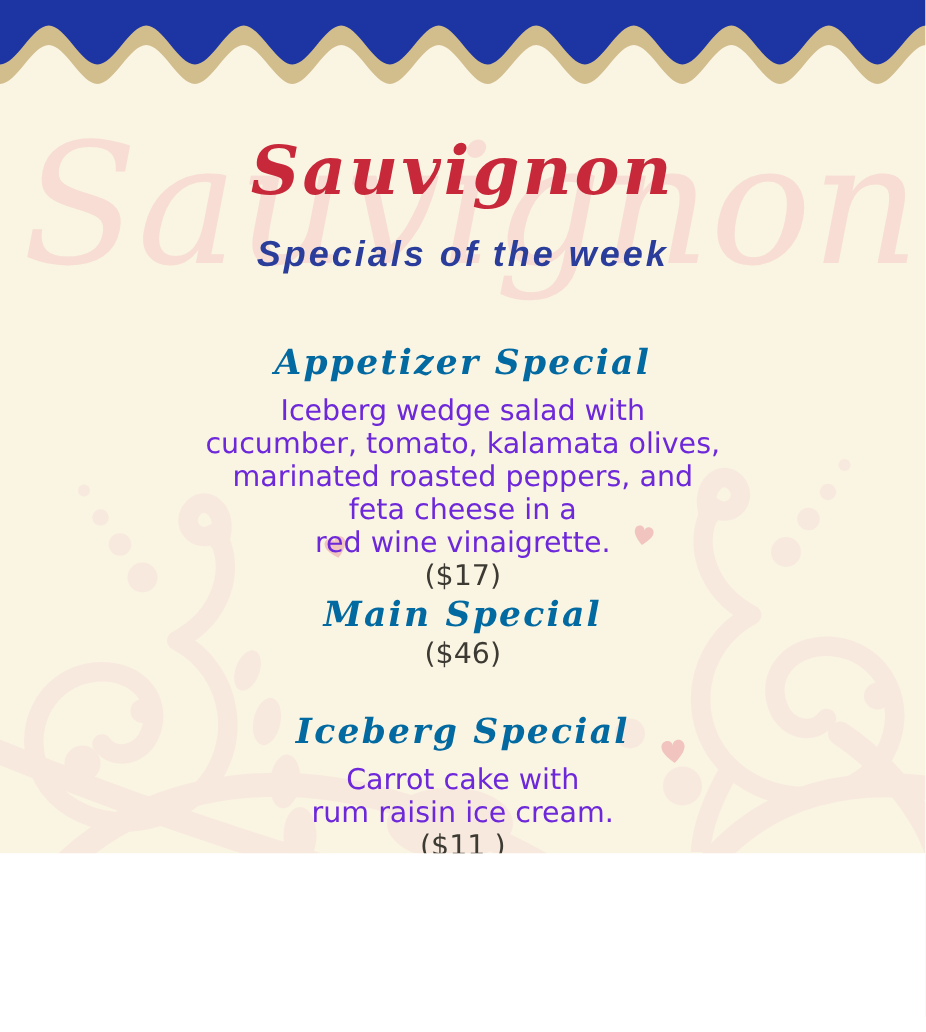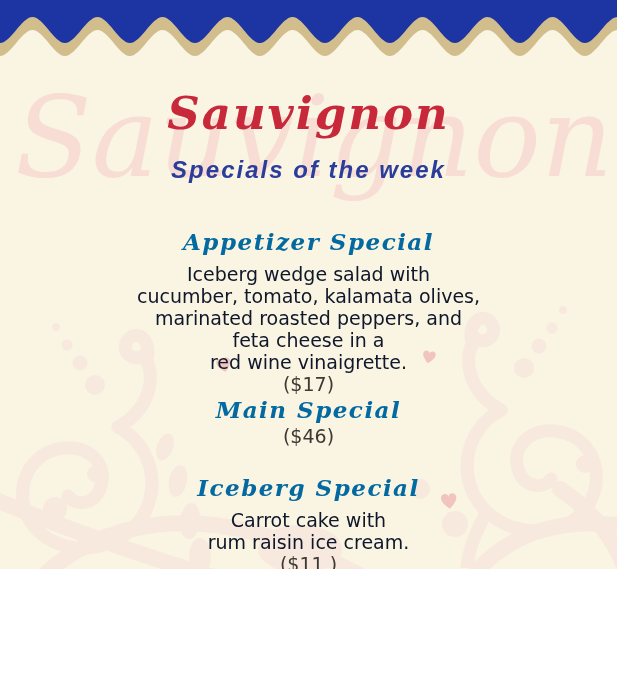--- a/index.html
+++ b/index.html
@@ -78,21 +78,21 @@
     letter-spacing: 1.5px;
     color: #0369a1;
   }
   .section-1 .section-heading { margin-top: 42px; }
   .section-2 .section-heading { }
   .section-3 .section-heading { margin-top: 26px; }
   .description {
     margin-top: 6px;
     font-size: 19px;
     line-height: 22px;
-    color: #0f172a;
+    color: #6d28d9;
     white-space: pre-line;
   }
   .price {
     margin-top: 0;
     font-size: 19px;
     line-height: 22px;
     color: #3c3a32;
   }
 </style>
 </head>

